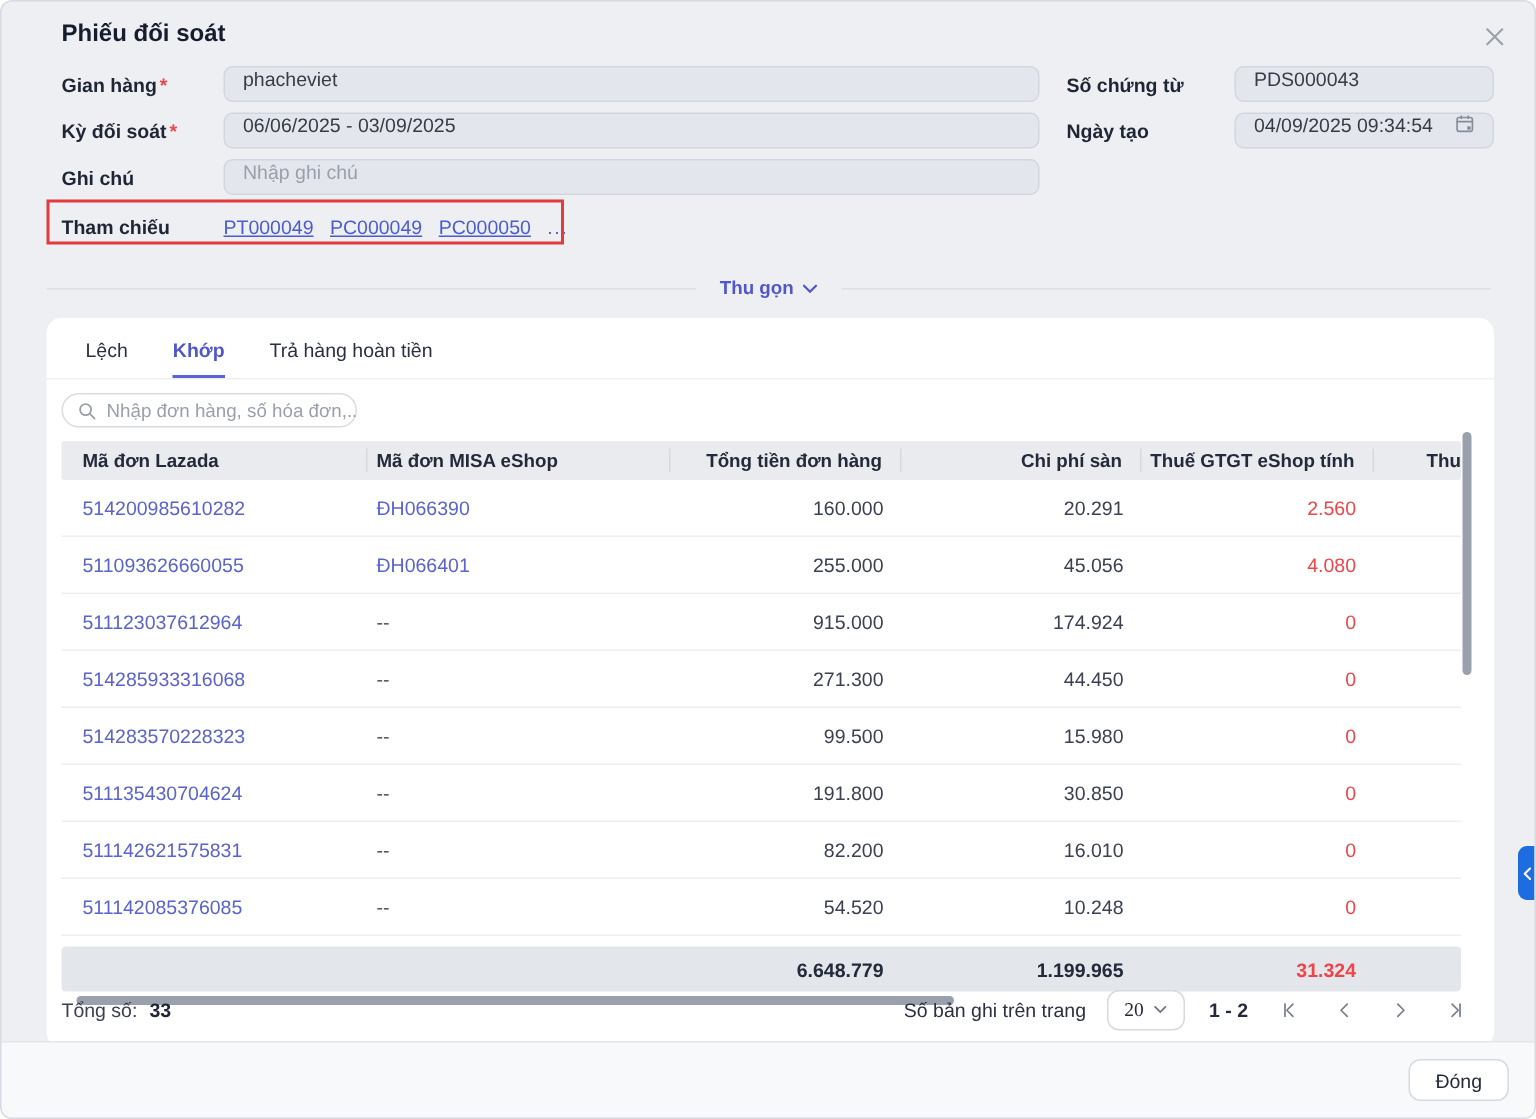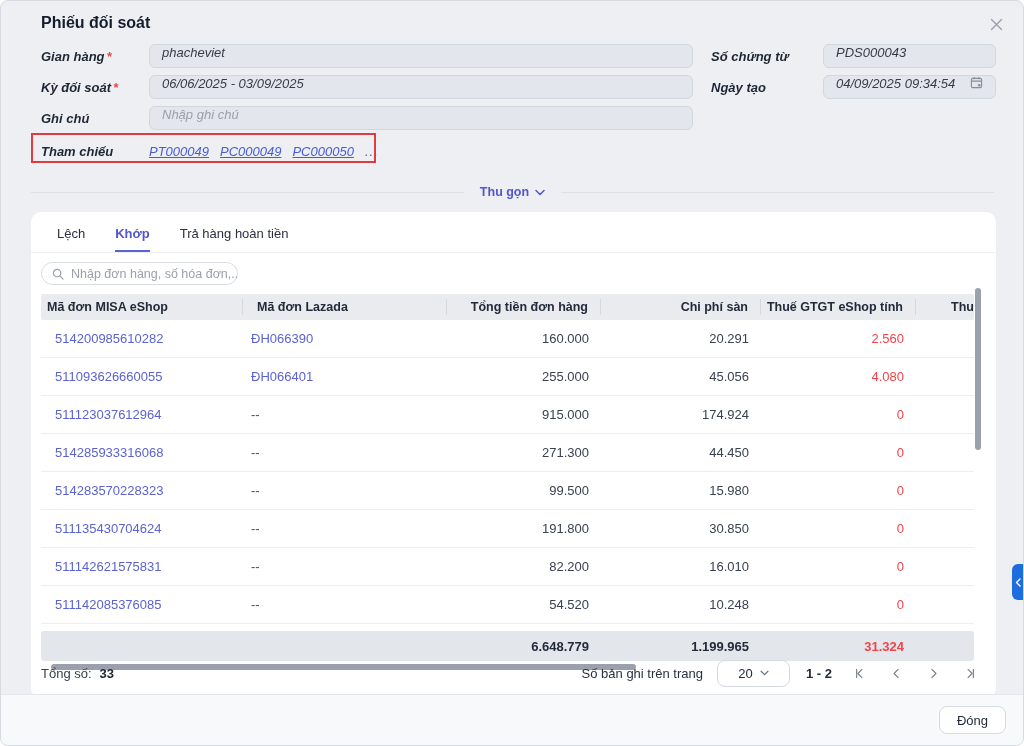--- a/index.html
+++ b/index.html
@@ -17,21 +17,21 @@
     overflow: hidden;
   }
   
   .modal-header {
     display: flex; justify-content: space-between; align-items: flex-start;
     padding: 13px 12px 0 40px;
   }
   .modal-title { font-size: 16px; font-weight: 700; color: #151c2c; }
   .close-btn { padding: 4px 8px; cursor: pointer; color: #98a0ac; }
   
-  .form-area { padding: 9px 29px 0 40px; font-style: italic; }
+  .form-area { padding: 9px 29px 0 40px; }
   .form-row { display: flex; align-items: center; height: 24px; margin-bottom: 7px; position: relative; }
   .f-label { width: 108px; flex: 0 0 108px; font-size: 13px; font-weight: 700; color: #1e2533; }
   .f-label .req { color: #e8474b; margin-left: 2px; font-weight: 700; }
   .f-label2 { width: 112px; flex: 0 0 112px; margin-left: 18px; font-size: 13px; font-weight: 700; color: #1e2533; }
   .input {
     height: 24px; background: #e3e6ec; border: 1px solid #d2d6de; border-radius: 6px;
     padding: 0 12px; font-size: 13px; color: #363c47;
     display: flex; align-items: flex-start; overflow: hidden; white-space: nowrap;
   }
   .input.w-left { width: 544px; flex: 0 0 544px; }
@@ -92,23 +92,23 @@
   
   .card-footer {
     position: absolute; left: 10px; right: 14px; bottom: 11px; height: 28px;
     display: flex; align-items: center; justify-content: space-between;
   }
   .total-wrap { display: flex; align-items: flex-end; gap: 8px; font-size: 13px; color: #3a414e; }
   .total-val { font-weight: 700; color: #1e2533; }
   .pager { display: flex; align-items: center; gap: 14px; }
   .pager-label { font-size: 13px; color: #2a3040; }
   .per-page {
-    width: 73px; height: 27px; border: 1px solid #d5d9e0; border-radius: 8px; background: #fff;
+    width: 52px; height: 27px; border: 1px solid #d5d9e0; border-radius: 8px; background: #fff;
     display: flex; align-items: center; justify-content: center; gap: 7px;
-    font-size: 13px; color: #232a3a; cursor: pointer;
+    font-size: 13px; color: #232a3a; cursor: pointer; font-family: Liberation Serif, serif;
   }
   .range { font-size: 13px; font-weight: 600; color: #232a3a; margin: 0 2px; }
   .pg-btn { padding: 3px 5px; cursor: pointer; display: flex; align-items: center; }
   
   .side-toggle {
     position: absolute; right: 0; top: 563px; width: 11px; height: 36px;
     background: #1d6ce0; border-radius: 6px 0 0 6px; cursor: pointer;
     display: flex; align-items: center; justify-content: center;
   }
   
@@ -210,22 +210,22 @@
         <svg width="12" height="12" viewBox="0 0 13 13">
             <circle cx="5.5" cy="5.5" r="4" fill="none" stroke="#9aa0ab" stroke-width="1.3"></circle>
             <path d="M8.6 8.6 L12 12" stroke="#9aa0ab" stroke-width="1.3" stroke-linecap="round"></path>
           </svg>
       </span>
       <span class="ph">Nhập đơn hàng, số hóa đơn,..</span>
     </div>
 
     <div class="tbl">
       <div class="thead">
+        <div class="th c1">Mã đơn Lazada</div>
         <div class="th c2">Mã đơn MISA eShop</div>
-        <div class="th c1">Mã đơn Lazada</div>
         <div class="th c3">Tổng tiền đơn hàng</div>
         <div class="th c4">Chi phí sàn</div>
         <div class="th c5">Thuế GTGT eShop tính</div>
         <div class="th c6">Thu</div>
       </div>
 
       <div class="trow">
         <div class="c1"><span class="tlink">514200985610282</span></div>
         <div class="c2"><span class="tlink">ĐH066390</span></div>
         <div class="c3 num">160.000</div>

